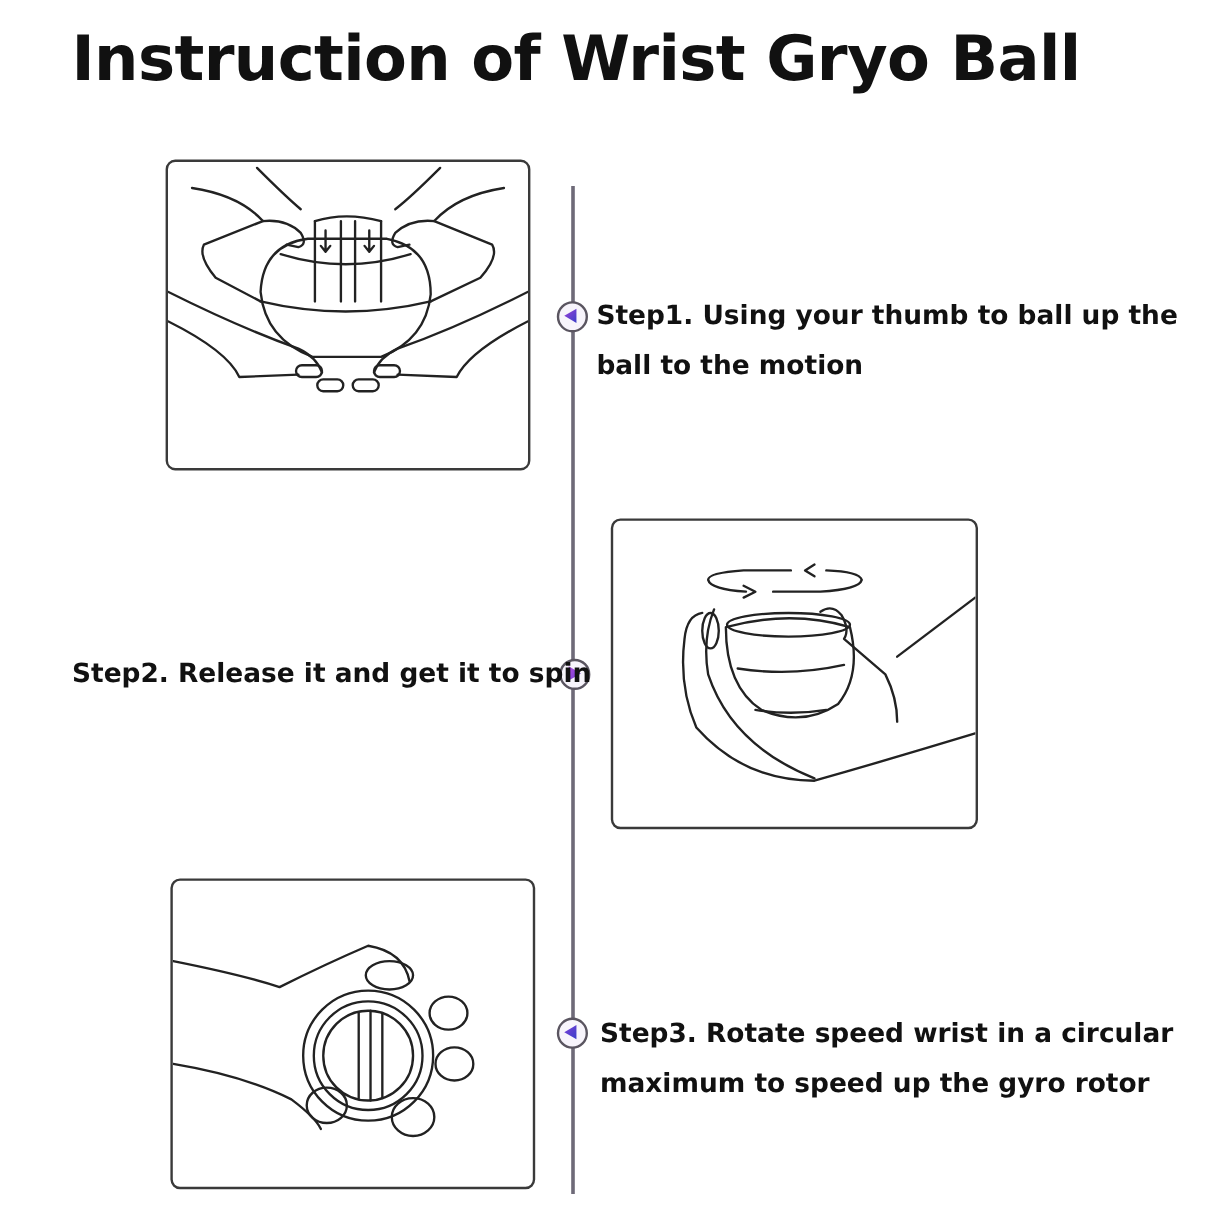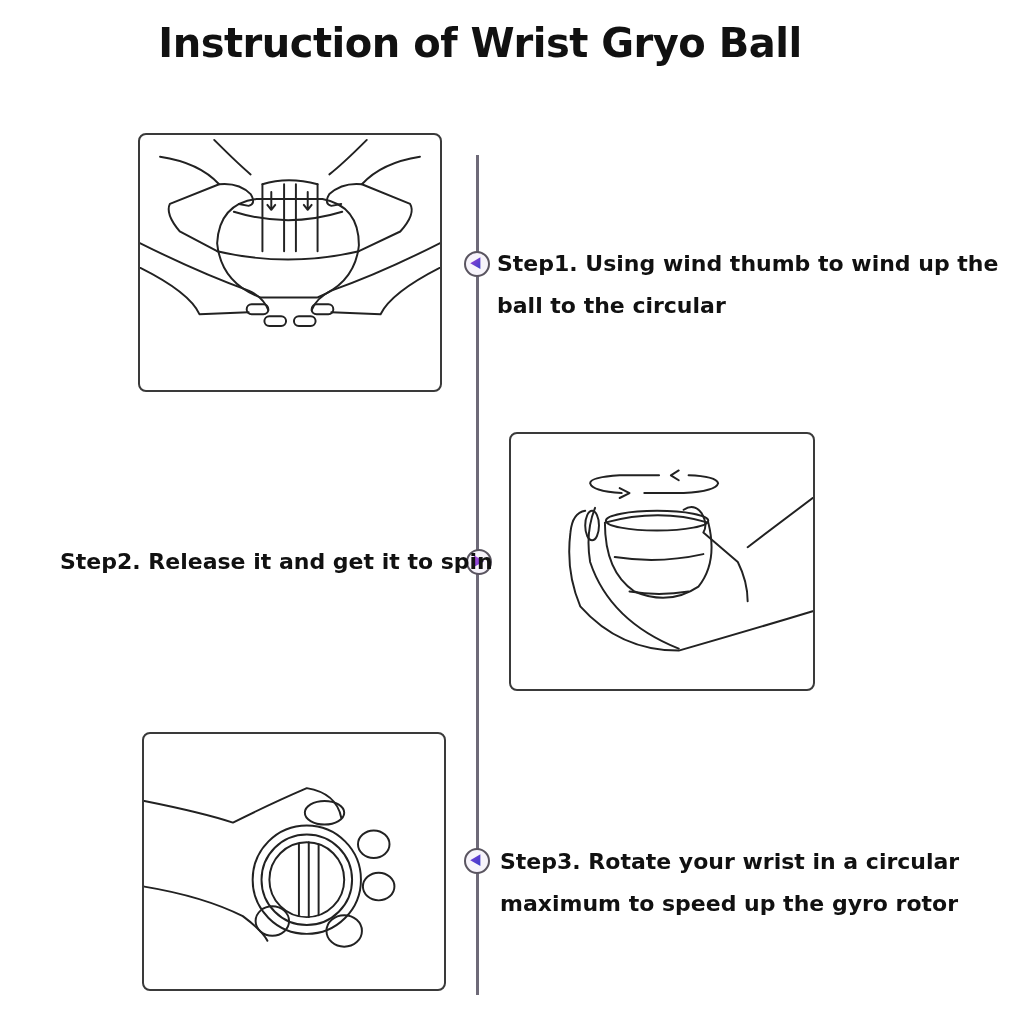--- a/index.html
+++ b/index.html
@@ -1,19 +1,19 @@
 <!DOCTYPE html>
 <html><head>
 <meta charset="utf-8">
 <style>
   html, body { margin: 0; padding: 0; background: #ffffff; }
   body { width: 1024px; height: 1024px; position: relative; overflow: hidden;
          font-family: "DejaVu Sans", sans-serif; color: #111; }
   .title { position: absolute; top: 20px; left: 0; width: 960px; text-align: center;
-           font-size: 40px; font-weight: bold; letter-spacing: -0.5px; }
+           font-size: 52px; font-weight: bold; letter-spacing: -0.5px; }
   .timeline { position: absolute; left: 476px; top: 155px; width: 3px; height: 840px; background: #6e6a78; }
   .panel { position: absolute; border: 2px solid #3a3a3a; border-radius: 8px; background: #fff; box-sizing: border-box; overflow: hidden; }
   .panel svg { width: 100%; height: 100%; display: block; }
   .p1 { left: 138px; top: 133px; width: 304px; height: 259px; }
   .p2 { left: 509px; top: 432px; width: 306px; height: 259px; }
   .p3 { left: 142px; top: 732px; width: 304px; height: 259px; }
   .marker { position: absolute; width: 26px; height: 26px; border-radius: 50%;
             border: 2.5px solid #5a5560; background: #f7f4fb; box-sizing: border-box; }
   .marker svg { position: absolute; left: 0; top: 0; width: 100%; height: 100%; }
   .m1 { left: 464px; top: 251px; }
@@ -127,22 +127,22 @@
         <linearGradient id="g3" x1="0" y1="0" x2="1" y2="1">
           <stop offset="0" stop-color="#7a3fd8"></stop>
           <stop offset="1" stop-color="#3a3fc8"></stop>
         </linearGradient>
       </defs>
     <polygon points="5,12 17,5 17,19" fill="url(#g3)"></polygon>
   </svg>
 </div>
 
 <div class="step s1">
-  <span>Step1. Using wind thumb to wind up the</span>
-  <span>ball to the circular</span>
+  <span>Step1. Using your thumb to ball up the</span>
+  <span>ball to the motion</span>
 </div>
 <div class="step s2">
   <span>Step2. Release it and get it to spin</span>
 </div>
 <div class="step s3">
-  <span>Step3. Rotate your wrist in a circular</span>
+  <span>Step3. Rotate speed wrist in a circular</span>
   <span>maximum to speed up the gyro rotor</span>
 </div>
 
 </body></html>

